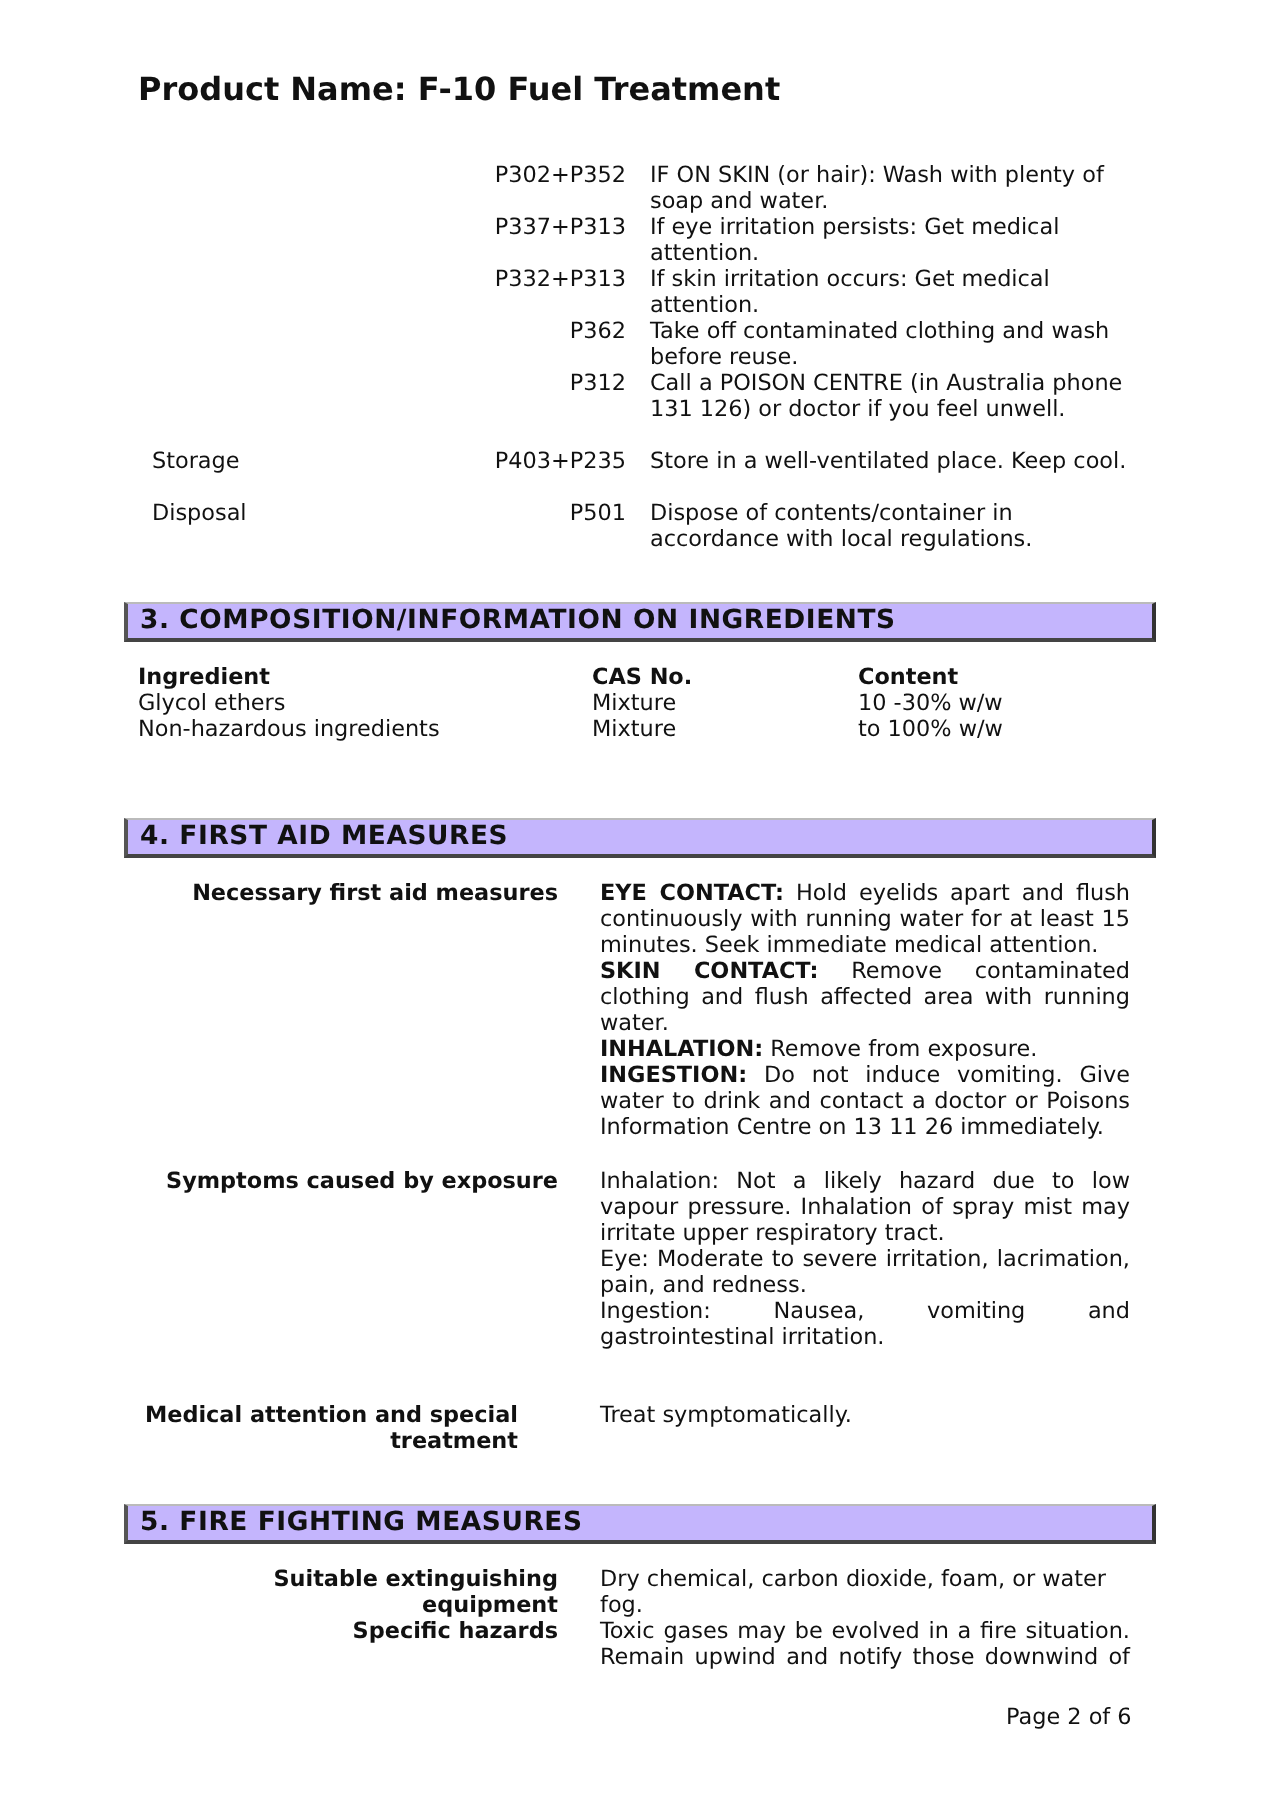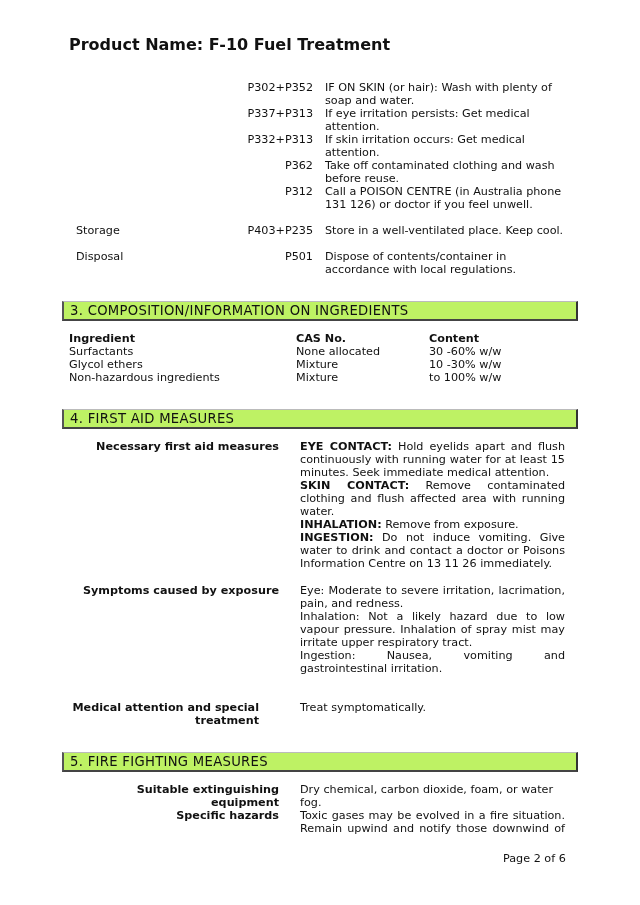--- a/index.html
+++ b/index.html
@@ -13,23 +13,23 @@
   .product { left: 69px; top: 38px; font-weight: bold; font-size: 16px; }
 
   
   .pcode { position: absolute; width: 120px; left: 193px; text-align: right; white-space: nowrap; }
   .ptext { position: absolute; left: 325px; width: 245px; }
   .rowlabel { position: absolute; left: 76px; }
 
   
   .sec {
     position: absolute; left: 62px; width: 506px; height: 17px;
-    background: #bef264; border-top: 1px solid #bbb; border-left: 2px solid #555;
+    background: #c4b5fd; border-top: 1px solid #bbb; border-left: 2px solid #555;
     border-right: 2px solid #333; border-bottom: 2px solid #444;
-    font-weight: normal; font-size: 13.2px; line-height: 17px; padding-left: 6px;
+    font-weight: bold; font-size: 13.2px; line-height: 17px; padding-left: 6px;
     letter-spacing: 0.3px; box-sizing: content-box;
   }
 
   
   .ctab { position: absolute; left: 69px; top: 332px; width: 500px; }
   .crow { display: flex; height: 13px; }
   .c1 { width: 227px; } .c2 { width: 133px; } .c3 { width: 120px; }
 
   .lbl { position: absolute; left: 69px; font-weight: bold; width: 210px; text-align: right; }
   .txt { position: absolute; left: 300px; width: 265px; text-align: justify; }
@@ -64,25 +64,20 @@
 </div>
 
 <div class="sec" style="top:301px">3.  COMPOSITION/INFORMATION ON INGREDIENTS</div>
 <div class="ctab">
   <div class="crow bold">
     <div class="c1">Ingredient</div>
     <div class="c2">CAS No.</div>
     <div class="c3">Content</div>
   </div>
   <div class="crow">
-    <div class="c1">Surfactants</div>
-    <div class="c2">None allocated</div>
-    <div class="c3">30 -60% w/w</div>
-  </div>
-  <div class="crow">
     <div class="c1">Glycol ethers</div>
     <div class="c2">Mixture</div>
     <div class="c3">10 -30% w/w</div>
   </div>
   <div class="crow">
     <div class="c1">Non-hazardous ingredients</div>
     <div class="c2">Mixture</div>
     <div class="c3">to 100% w/w</div>
   </div>
 </div>
@@ -92,22 +87,22 @@
 <div class="lbl" style="top:440px">Necessary first aid measures</div>
 <div class="txt" style="top:440px">
   <p><b>EYE CONTACT:</b><span>  Hold eyelids apart and flush continuously with running water for at least 15 minutes.  Seek immediate medical attention.</span></p>
   <p><b>SKIN CONTACT:</b><span>  Remove contaminated clothing and flush affected area with running water.</span></p>
   <p><b>INHALATION:</b><span> Remove from exposure.</span></p>
   <p><b>INGESTION:</b><span>  Do not induce vomiting.  Give water to drink and contact a doctor or Poisons Information Centre on 13 11 26 immediately.</span></p>
 </div>
 
 <div class="lbl" style="top:584px">Symptoms caused by exposure</div>
 <div class="txt" style="top:584px">
+  <p>Inhalation: Not a likely hazard due to low vapour pressure.  Inhalation of spray mist may irritate upper respiratory tract.</p>
   <p>Eye: Moderate to severe irritation, lacrimation, pain, and redness.</p>
-  <p>Inhalation: Not a likely hazard due to low vapour pressure.  Inhalation of spray mist may irritate upper respiratory tract.</p>
   <p>Ingestion: Nausea, vomiting and gastrointestinal irritation.</p>
 </div>
 
 <div class="lbl" style="top:701px; width:190px;">Medical attention and special treatment</div>
 <div class="txt nojust" style="top:701px">Treat symptomatically.</div>
 
 <div class="sec" style="top:752px">5.  FIRE FIGHTING MEASURES</div>
 
 <div class="lbl" style="top:783px">Suitable extinguishing equipment</div>
 <div class="txt nojust" style="top:783px; width:270px;">Dry chemical, carbon dioxide, foam, or water fog.</div>

